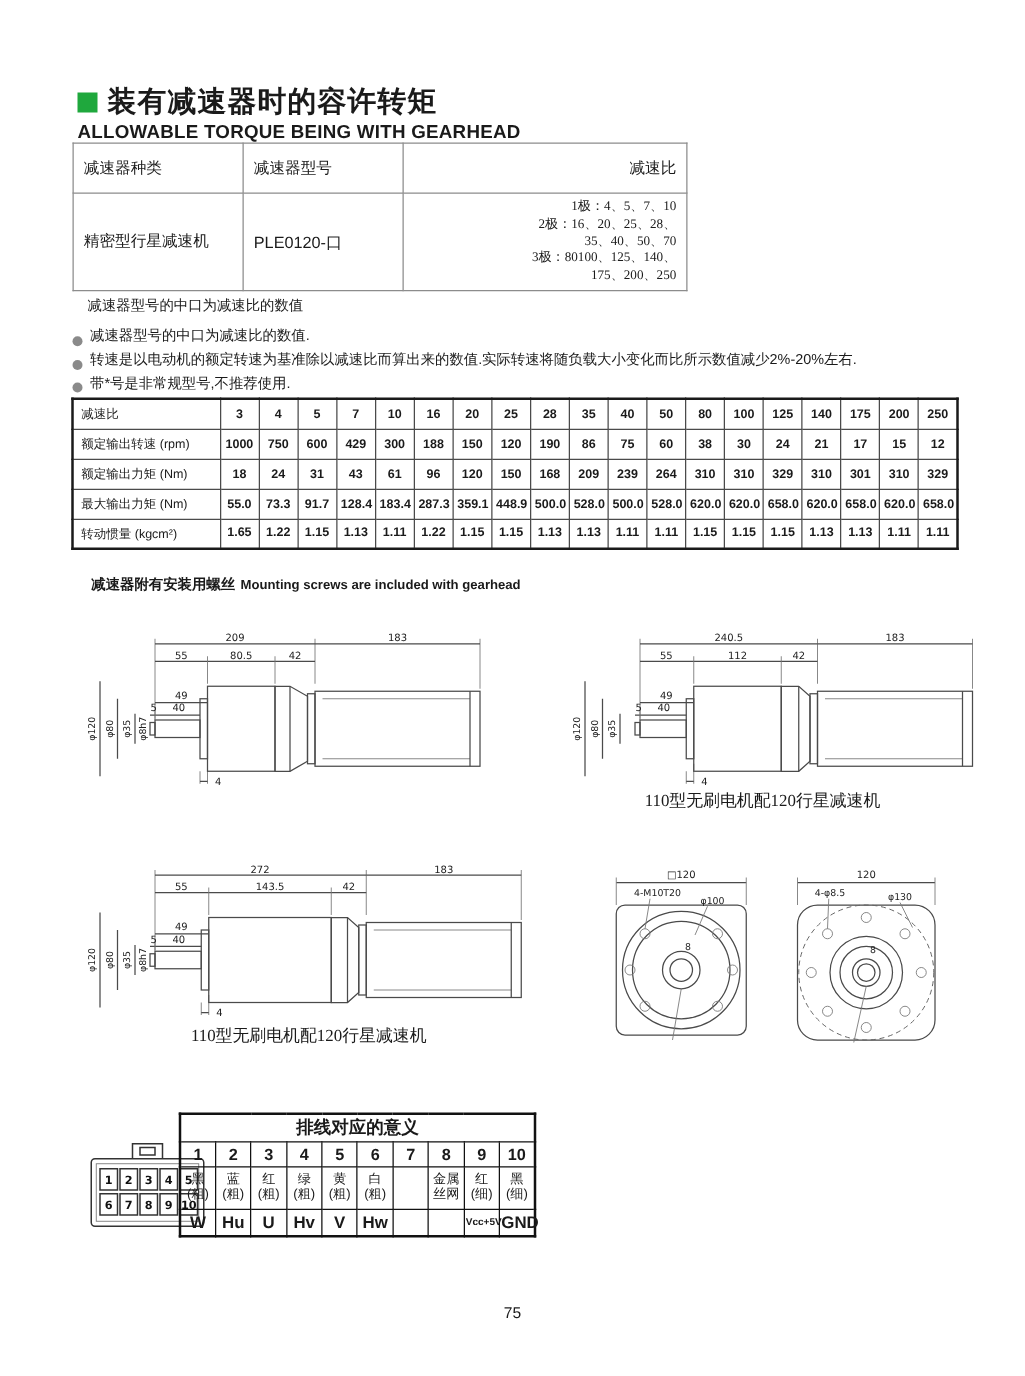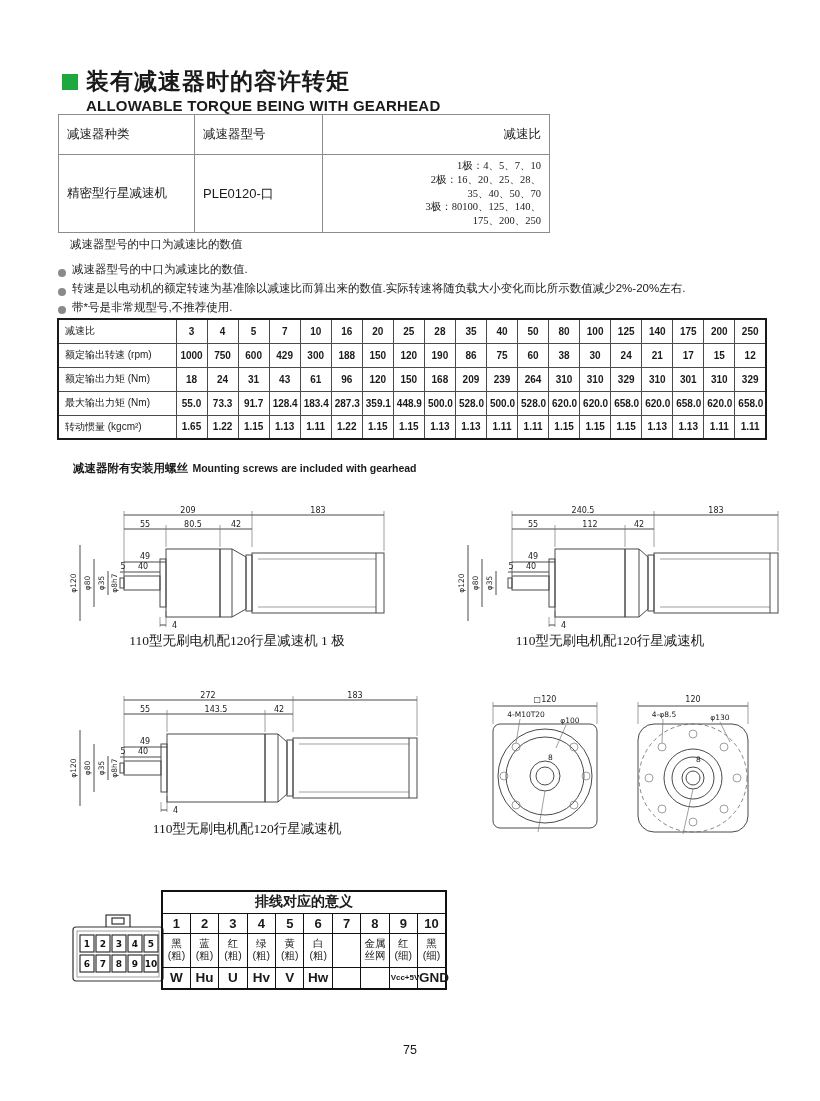--- a/index.html
+++ b/index.html
@@ -70,21 +70,21 @@
 </head>
 <body>
 
 <div class="page">
 
   <div class="abs" style="left:62px;top:66px;">
     <div class="title-row">
       <div class="sq"></div>
       <div class="title-cn">装有减速器时的容许转矩</div>
     </div>
-    <div class="title-en" style="margin-left:24px;">ALLOWABLE TORQUE BEING WITH GEARHEAD</div>
+    <div class="title-en" style="">ALLOWABLE TORQUE BEING WITH GEARHEAD</div>
   </div>
 
   <table class="ghtable abs" style="left:58px;top:114px;">
     <tbody>
       <tr class="hd">
         <th class="c1">减速器种类</th>
         <th class="c2">减速器型号</th>
         <th class="ra">减速比</th>
       </tr>
       <tr class="bd">
@@ -284,21 +284,20 @@
       <text class="dim" x="83" y="56" text-anchor="middle">49</text>
       <text class="dim" x="61" y="66" text-anchor="middle">5</text>
       <text class="dim" x="81" y="66" text-anchor="middle">40</text>
       <text class="dim" x="110" y="125">4</text>
       <text class="dim2" x="14" y="80" text-anchor="middle" transform="rotate(-90 14 80)">φ120</text>
       <text class="dim2" x="28" y="80" text-anchor="middle" transform="rotate(-90 28 80)">φ80</text>
       <text class="dim2" x="42" y="80" text-anchor="middle" transform="rotate(-90 42 80)">φ35</text>
       <text class="dim2" x="55" y="80" text-anchor="middle" transform="rotate(-90 55 80)">φ8h7</text>
     </g>
   </svg>
-  <div class="abs caption" style="left:62px;top:632px;width:350px;">110型无刷电机配120行星减速机 1 极</div>
 
   <svg class="abs" style="left:450px;top:503px;" width="350" height="130" viewBox="0 0 350 130">
     <g>
       <line class="thin" x1="62" y1="8" x2="62" y2="72"></line>
         <line class="thin" x1="204" y1="8" x2="204" y2="44"></line>
         <line class="thin" x1="328" y1="8" x2="328" y2="48"></line>
       <line class="ln" x1="62" y1="12" x2="204" y2="12"></line>
         <line class="ln" x1="204" y1="12" x2="328" y2="12"></line>
       <line class="ln" x1="62" y1="26" x2="204" y2="26"></line>
       <line class="thin" x1="105" y1="22" x2="105" y2="44"></line>
@@ -469,21 +468,21 @@
         <text class="pinnum" x="35" y="55">7</text>
       <rect class="pinbox" x="44" y="43" width="14" height="17"></rect>
         <text class="pinnum" x="51" y="55">8</text>
       <rect class="pinbox" x="60" y="43" width="14" height="17"></rect>
         <text class="pinnum" x="67" y="55">9</text>
       <rect class="pinbox" x="76" y="43" width="14" height="17"></rect>
         <text class="pinnum" x="83" y="55">10</text>
     </g>
   </svg>
 
-  <table class="sigtable abs" style="left:161px;top:890px;">
+  <table class="sigtable abs" style="left:143px;top:890px;">
     <tbody id="signal-body">
         <tr>
           <td colspan="10" class="ttl">排线对应的意义</td>
         </tr>
         <tr>
           <td class="pin">1</td>
           <td class="pin">2</td>
           <td class="pin">3</td>
           <td class="pin">4</td>
           <td class="pin">5</td>

